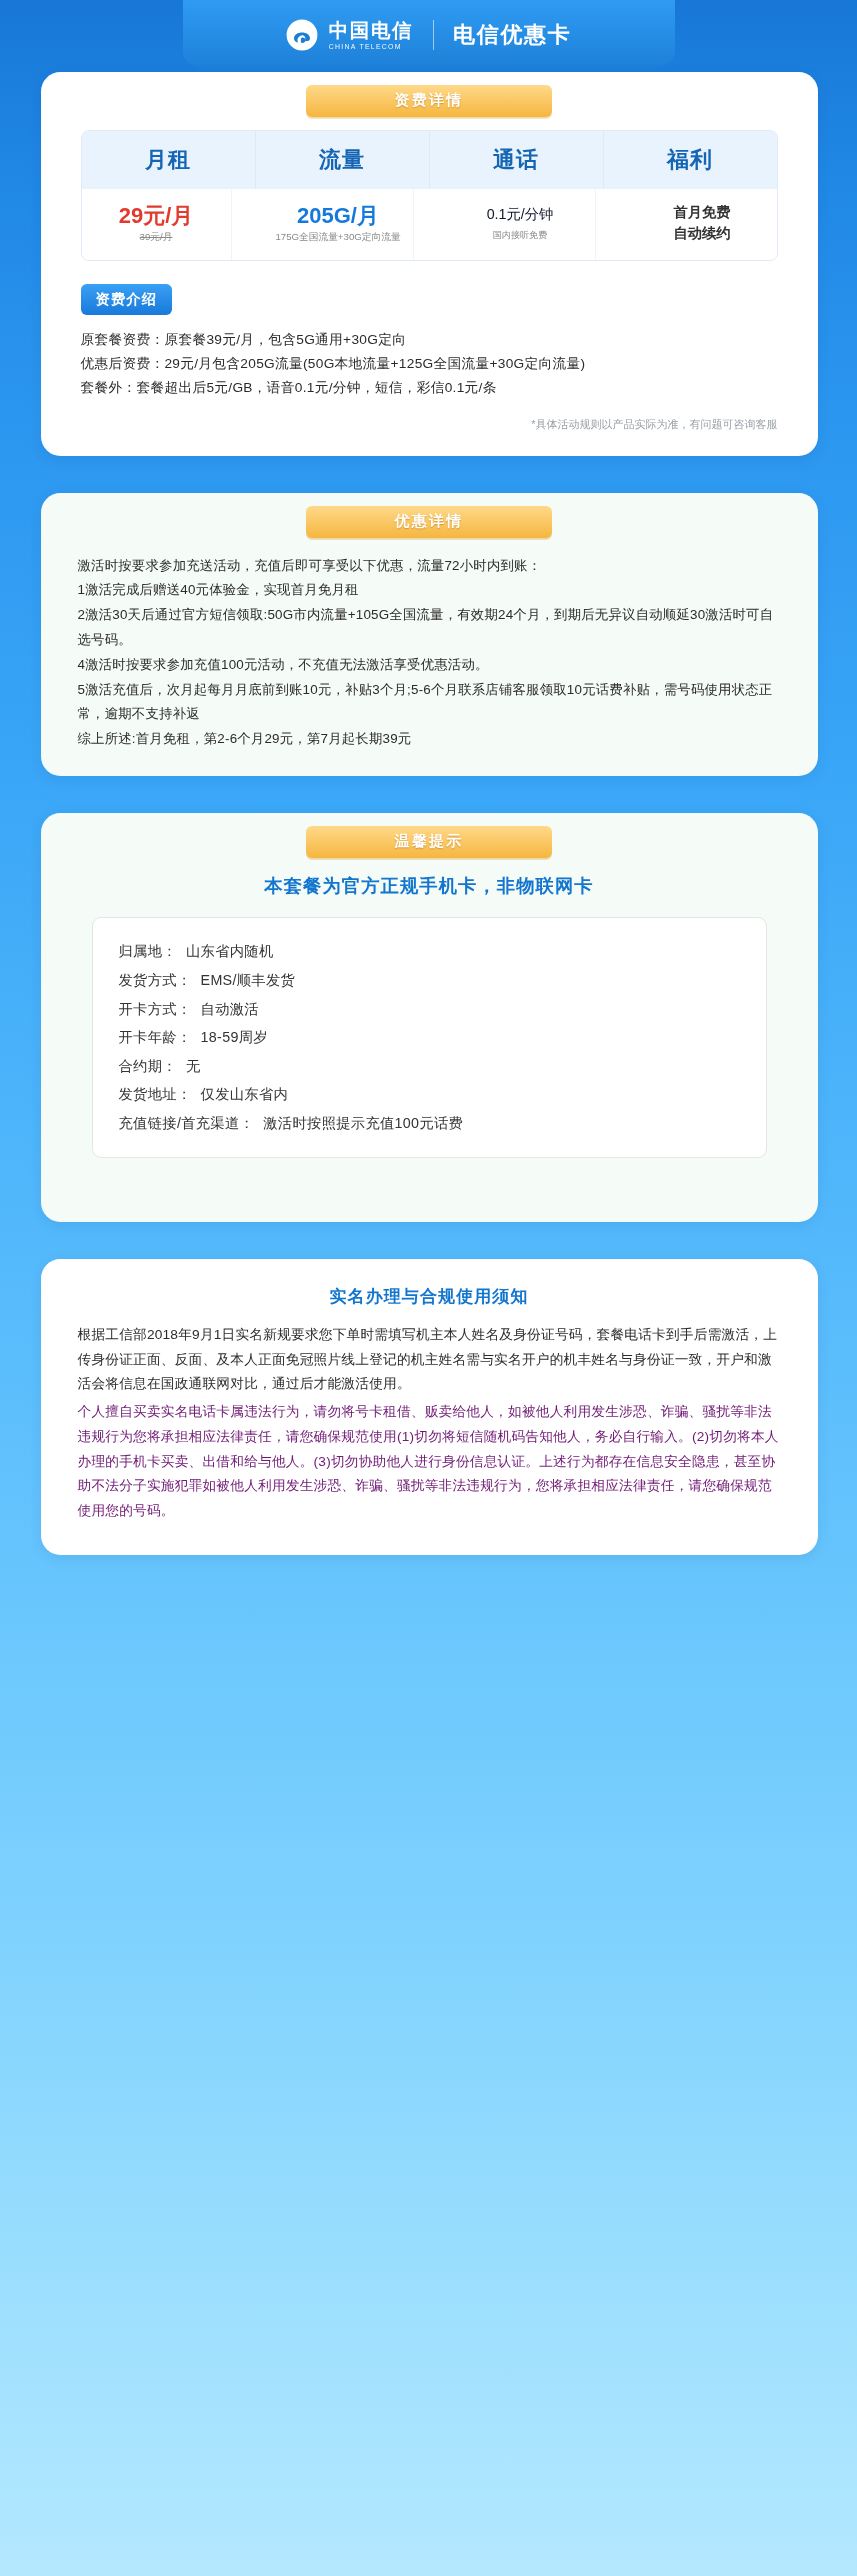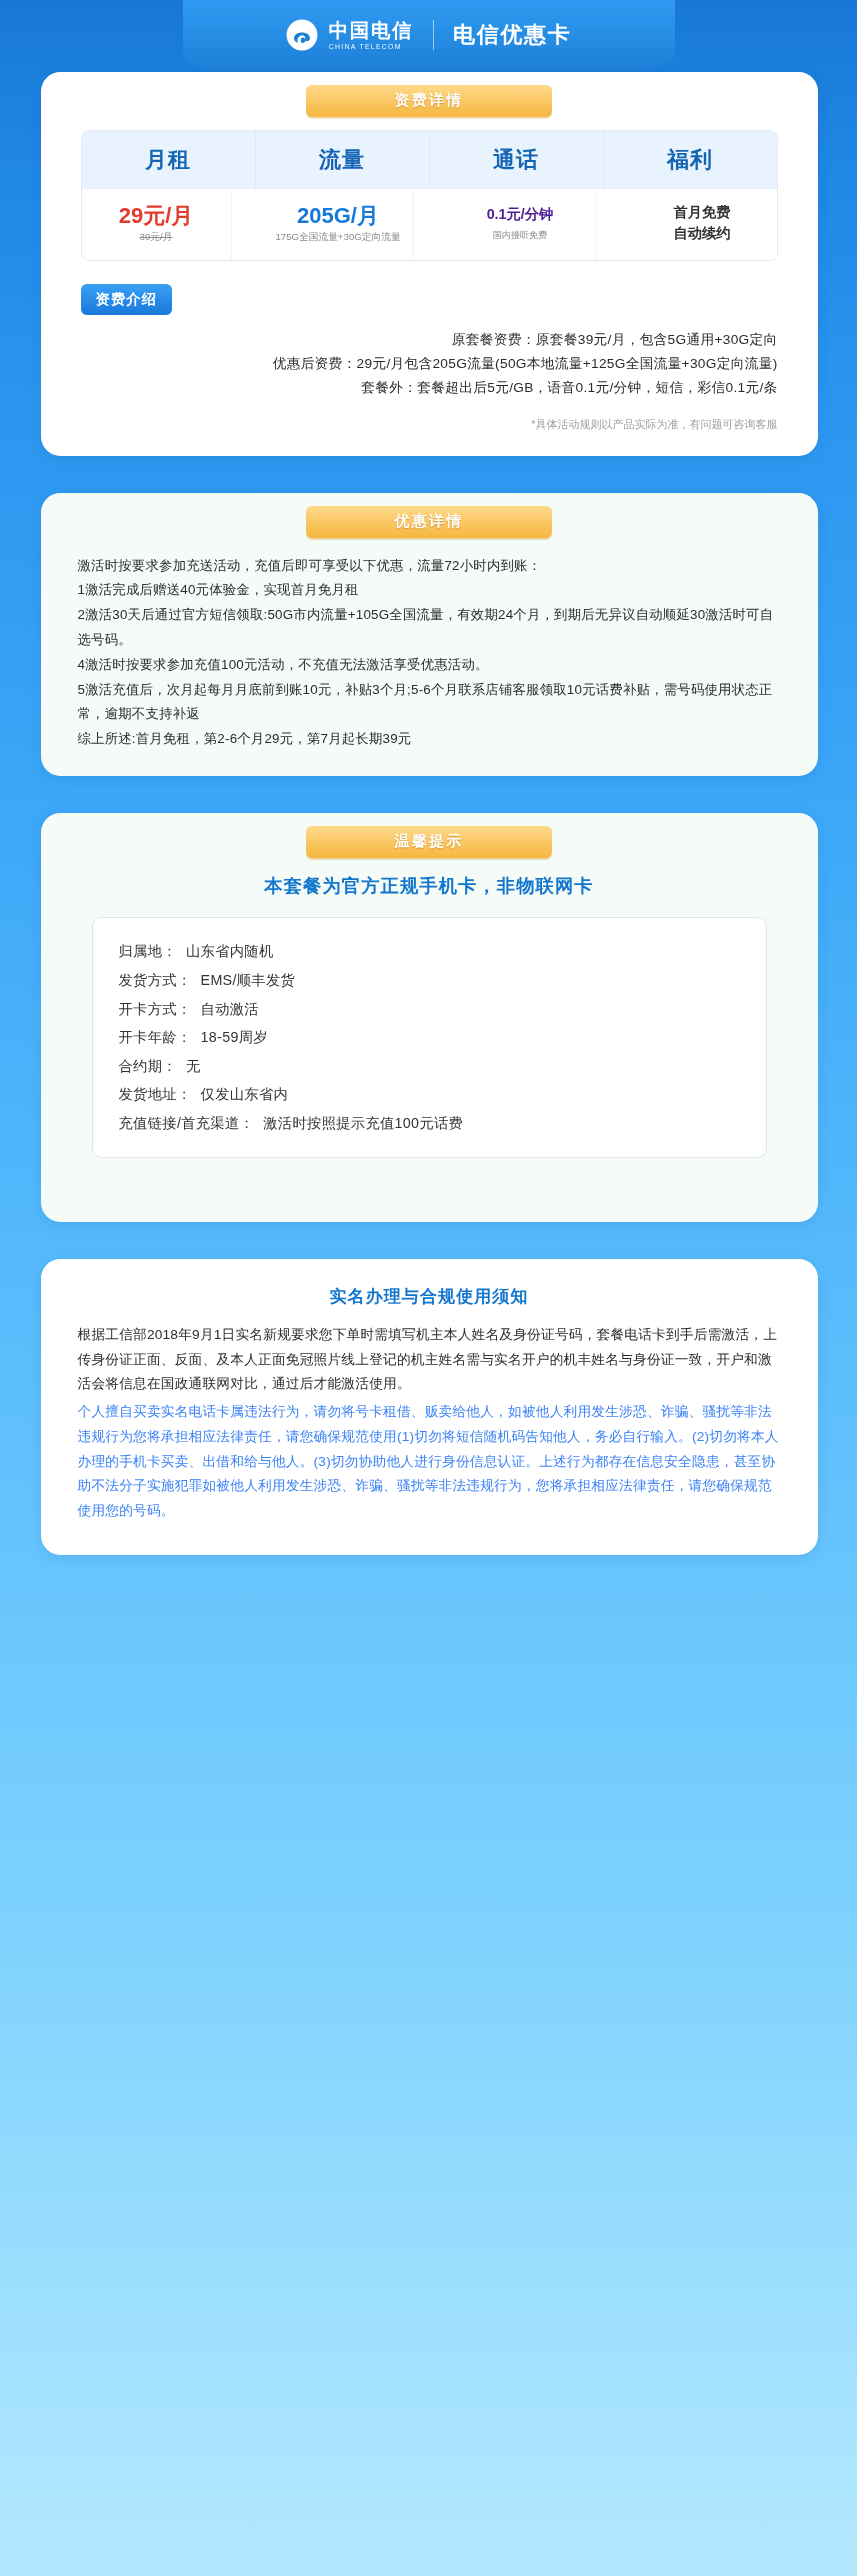--- a/index.html
+++ b/index.html
@@ -180,22 +180,22 @@
   }
   .fee-main.blue { color: #1479db; }
   .fee-sub {
     font-size: 9.7px;
     color: #8a8a8a;
     margin-top: 3.4px;
   }
   .fee-sub.strike { text-decoration: line-through; }
   .fee-plain {
     font-size: 14.3px;
-    color: #4c1d95;
-    font-weight: bold;
+    color: #0f172a;
+    font-weight: normal;
     line-height: 1.3;
   }
   .fee-plain-sub {
     font-size: 9.1px;
     color: #8a8a8a;
     margin-top: 4.6px;
   }
   .fee-welfare {
     font-size: 14.3px;
     color: #333333;
@@ -211,21 +211,20 @@
     color: #fff;
     font-size: 14.3px;
     font-weight: bold;
     letter-spacing: 1.1px;
     padding: 6.3px 15px;
     border-radius: 5.7px;
   }
 
   .para-block {
     padding: 12.6px 40px 0 40px;
-    text-align: right;
   }
   .para {
     font-size: 13.7px;
     color: #2b2b2b;
     line-height: 1.75;
     letter-spacing: 0.3px;
   }
   .note {
     text-align: right;
     padding: 17px 40px 0 40px;
@@ -286,21 +285,21 @@
     font-weight: bold;
     letter-spacing: 1.1px;
     margin-bottom: 15px;
   }
   .rn-p {
     font-size: 13.7px;
     line-height: 1.8;
     color: #2b2b2b;
     letter-spacing: 0.2px;
   }
-  .rn-p.warn { color: #3b82f6; margin-top: 3.4px; }
+  .rn-p.warn { color: #701a75; margin-top: 3.4px; }
 
   .spacer-lg { height: 40px; }
 </style>
 </head>
 <body>
 
 <div class="header">
   <div class="header-banner"></div>
   <div class="header-inner">
     <div class="brand">

